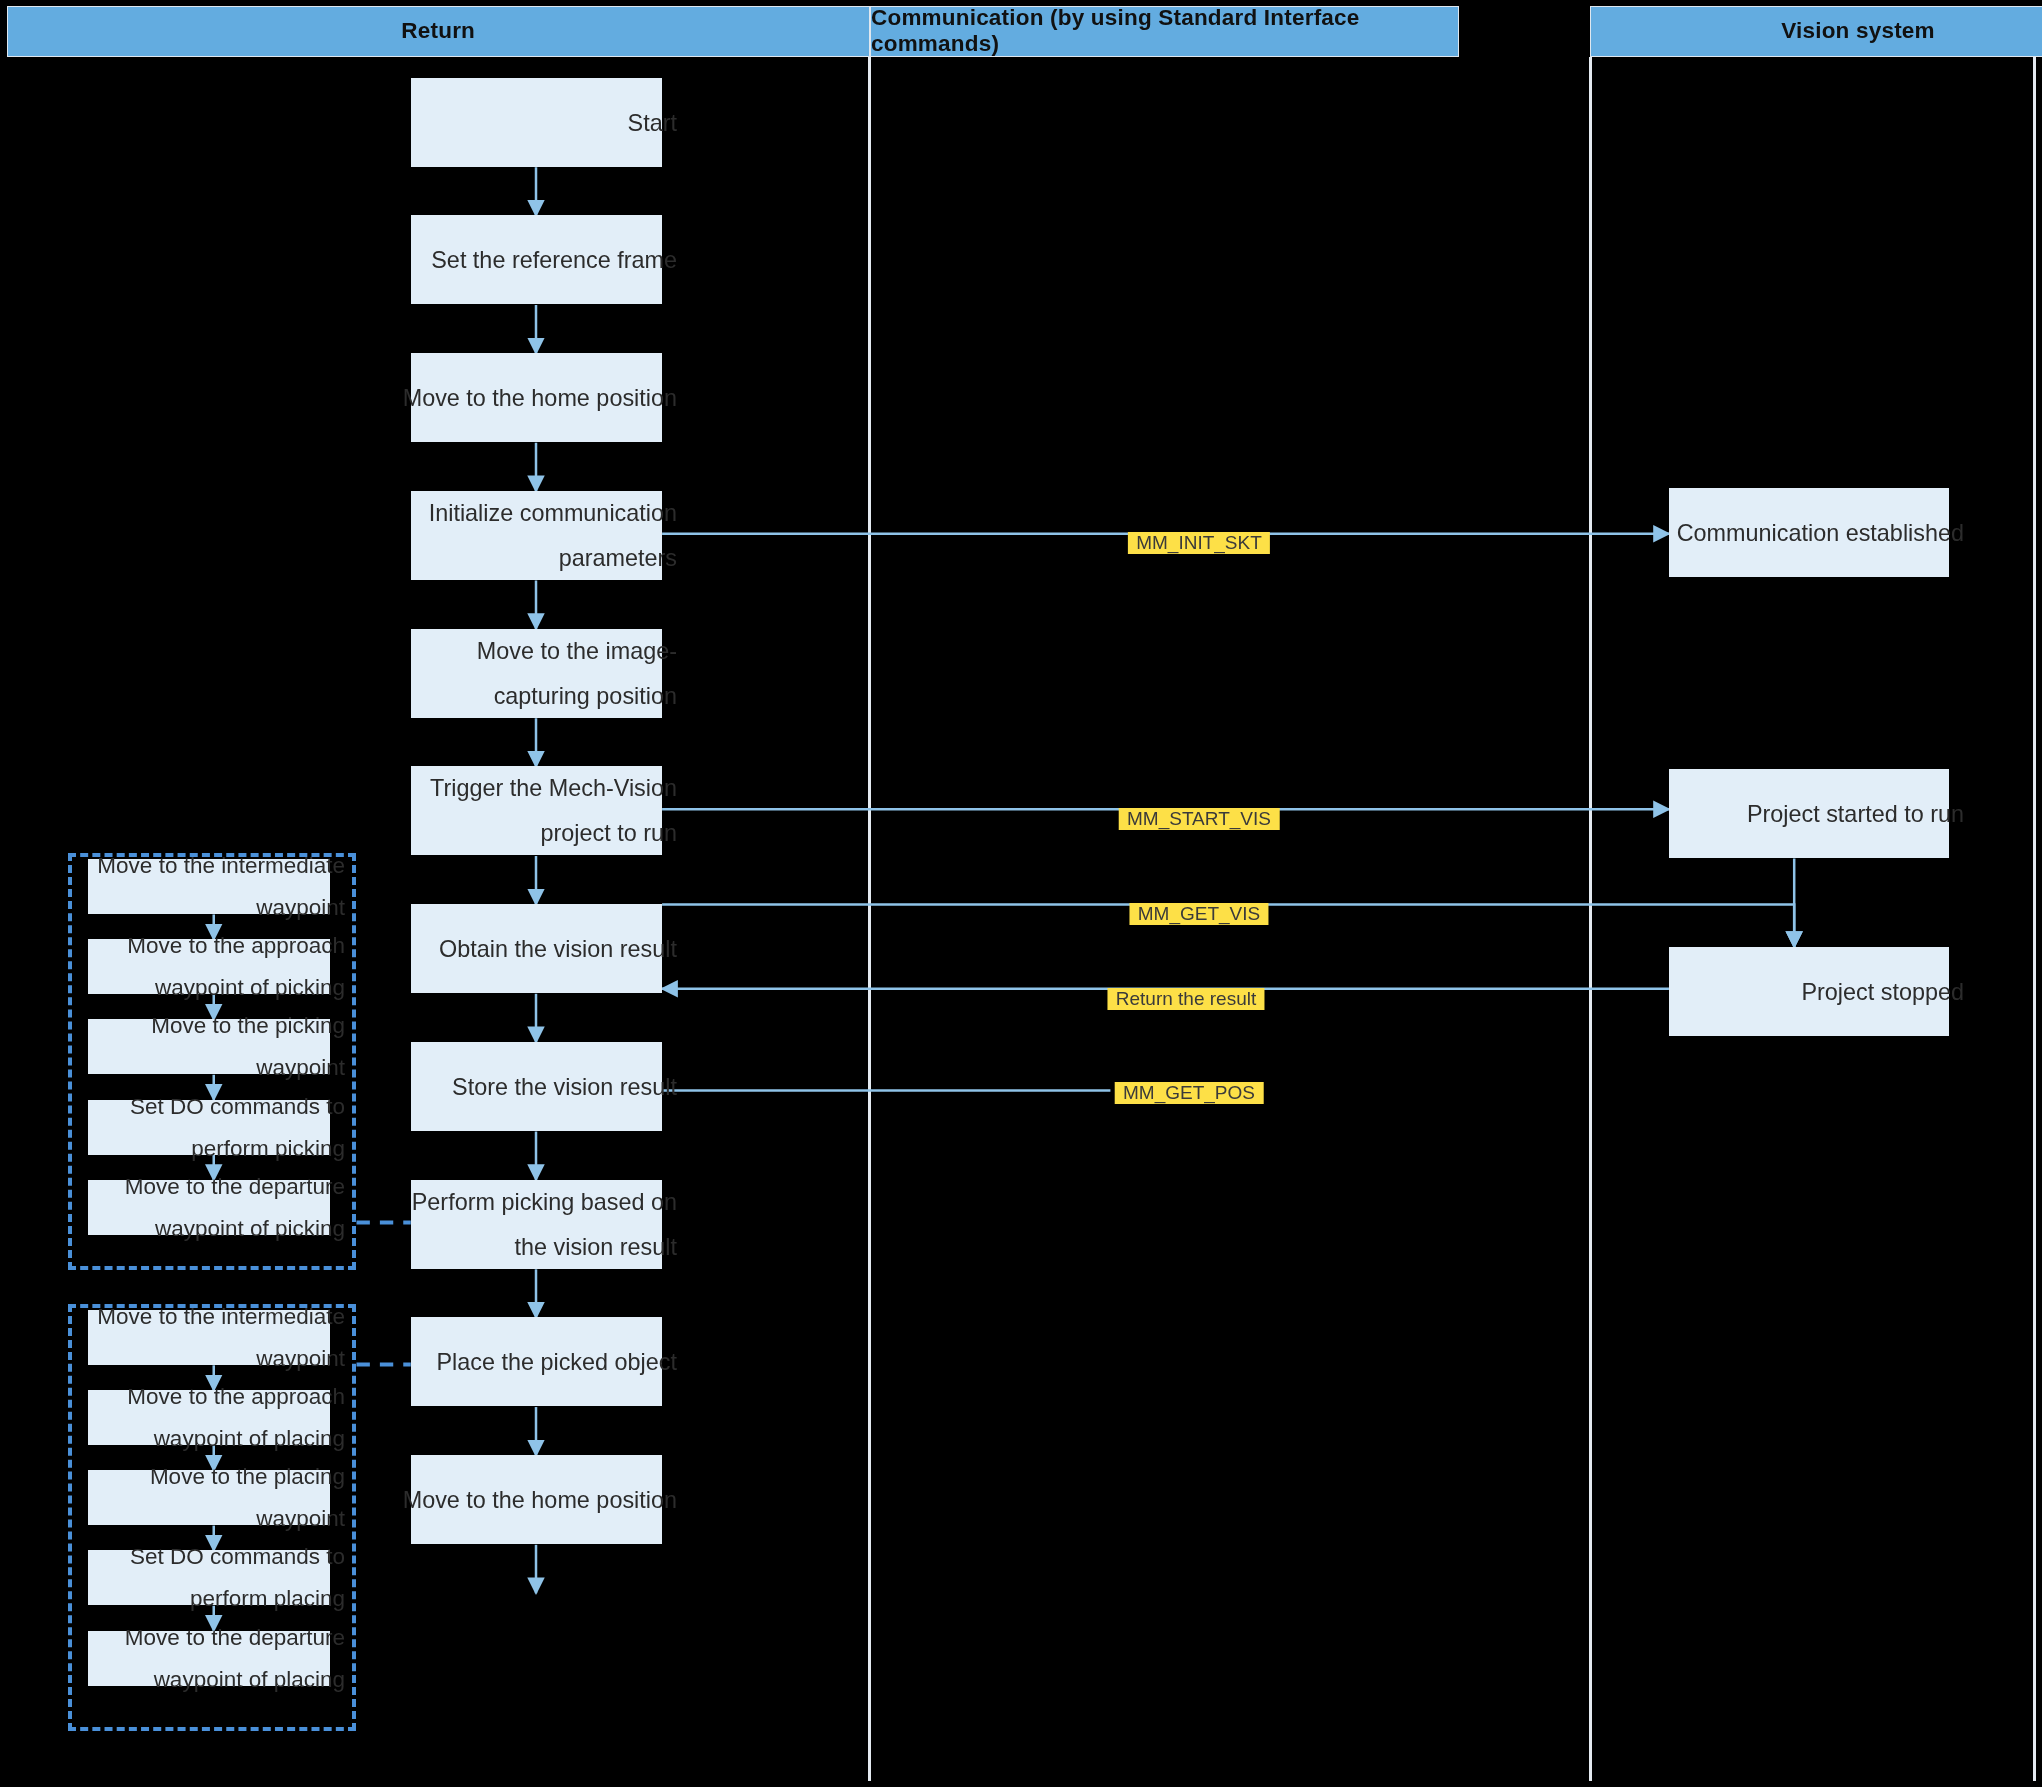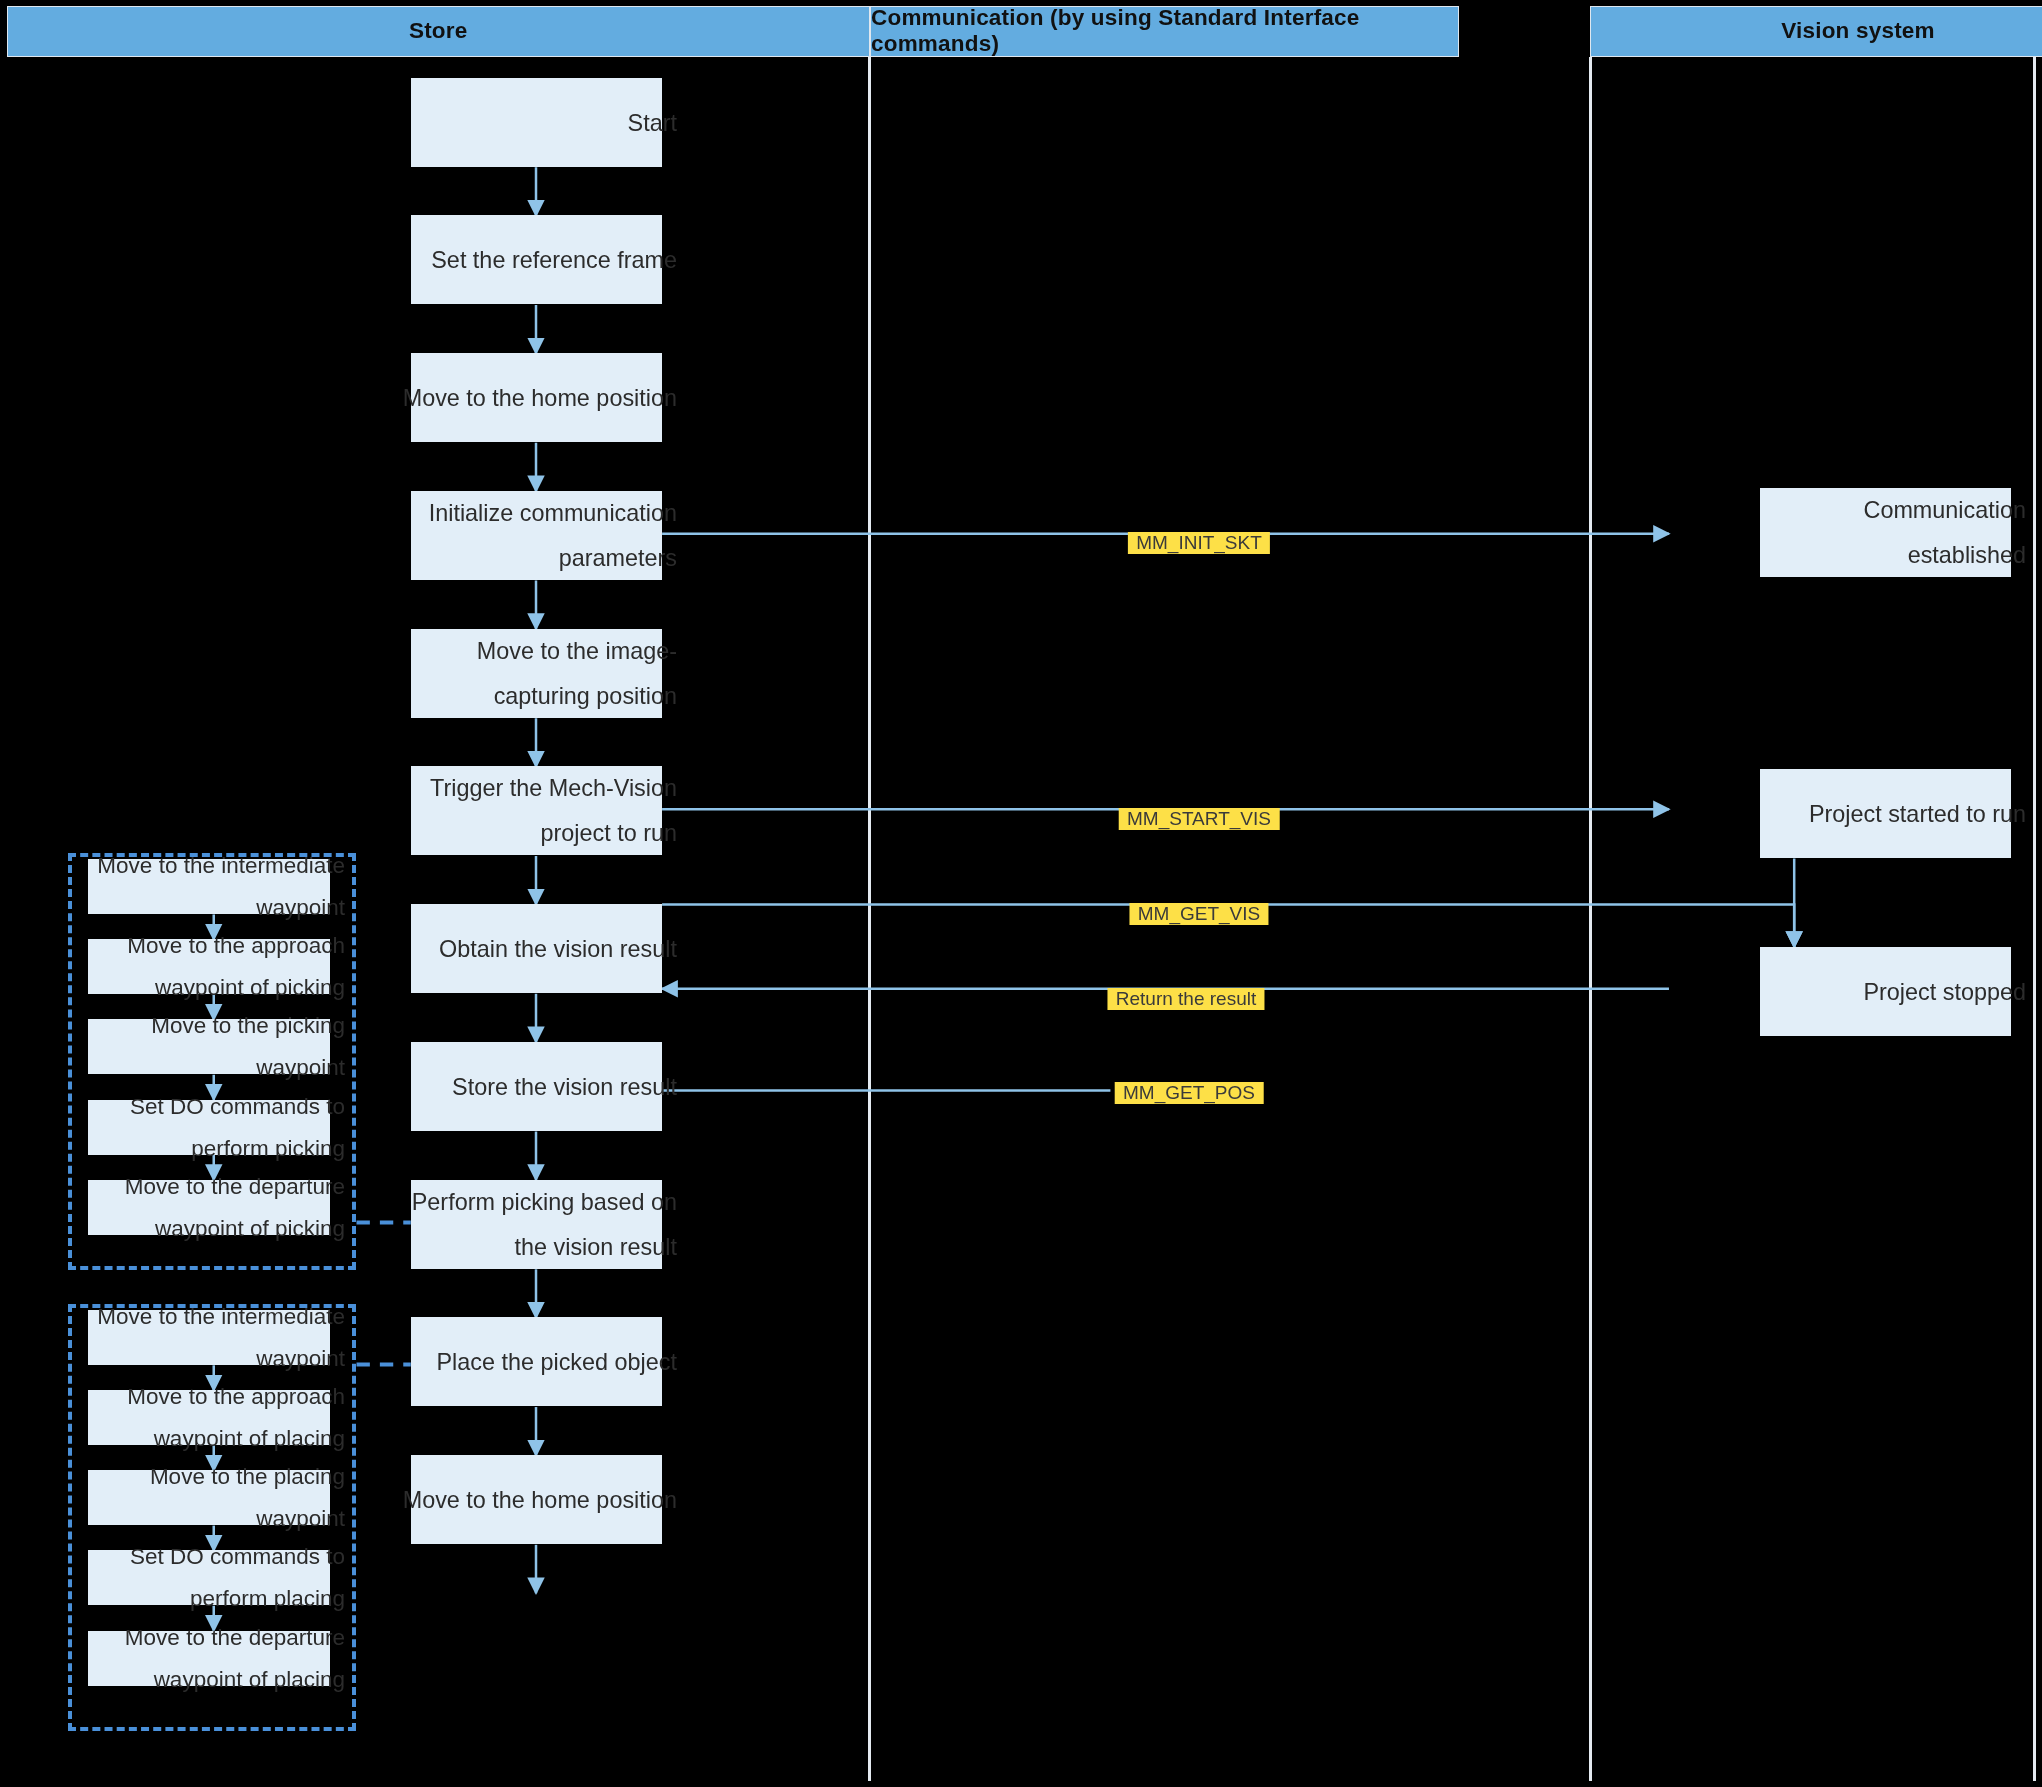--- a/index.html
+++ b/index.html
@@ -66,21 +66,21 @@
     left: -15px;
     right: -15px;
     top: 50%;
     transform: translateY(-50%);
   }
 
   
   .col-robot { left: 411px; width: 251px; height: 89px; }
 
   
-  .col-vision { left: 1760px; width: 251px; height: 89px; }
+  .col-vision { left: 1669px; width: 280px; height: 89px; }
 
   
   .col-sub { left: 88px; width: 242px; height: 55px; font-size: 22.5px; line-height: 42px; }
 
   
   .group-frame {
     position: absolute;
     left: 68px;
     width: 288px;
     border: 4.2px dashed #4a90d9;
@@ -109,21 +109,21 @@
     white-space: nowrap;
     margin-top: 10px;
   }
 </style>
 </head>
 <body>
 
 <div id="page">
 
   <div class="lane-header" id="lane-robot">
-    <span>Store</span>
+    <span>Return</span>
   </div>
   <div class="lane-header" id="lane-comm">
     <span>Communication (by using Standard Interface commands)</span>
   </div>
   <div class="lane-header" id="lane-vision">
     <span>Vision system</span>
   </div>
 
   <div class="lane-divider" id="divider-1"></div>
   <div class="lane-divider" id="divider-2"></div>

